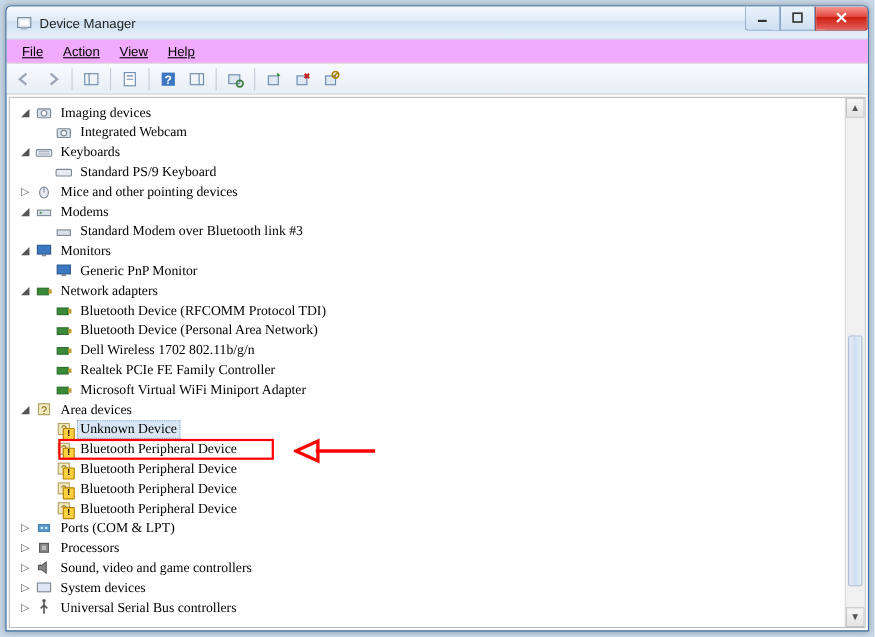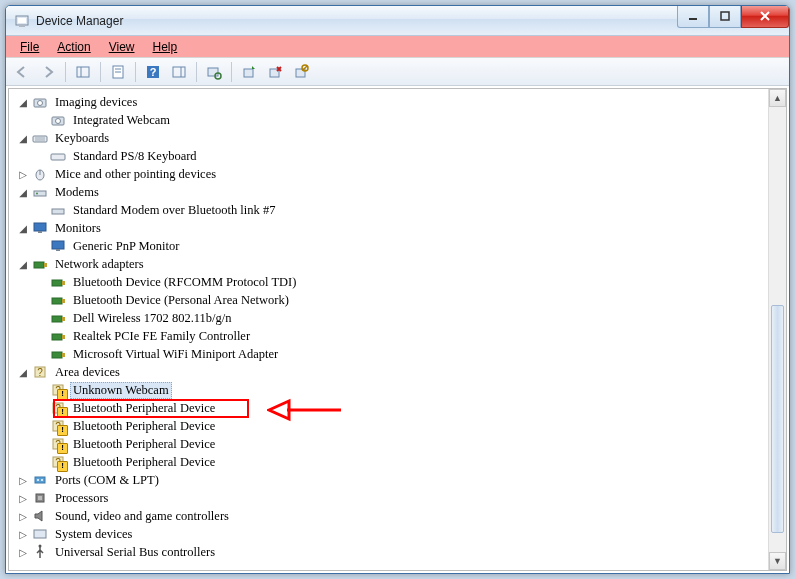--- a/index.html
+++ b/index.html
@@ -5,21 +5,21 @@
 * { box-sizing: border-box; margin: 0; padding: 0; font-family: "Segoe UI", Tahoma, sans-serif; }
 body { background: #c8d8e8; padding: 5px; width: 795px; height: 579px; }
 .window { width: 785px; height: 569px; background: #fff; border: 1px solid #3a6ea5; border-radius: 5px 5px 0 0; box-shadow: 0 0 6px rgba(0,0,0,.3); display: flex; flex-direction: column; overflow: hidden; }
 .titlebar { height: 30px; background: linear-gradient(to bottom, #f6fafd 0%, #dfeaf6 45%, #cfe0f2 46%, #e7f0f9 100%); display: flex; align-items: center; padding: 0 0 0 8px; border-bottom: 1px solid #b8c9db; }
 .titlebar .icon { width: 16px; height: 16px; margin-right: 6px; }
 .titlebar .title { font-size: 12px; color: #222; flex: 1; }
 .win-controls { display: flex; height: 22px; margin-top: -8px; }
 .win-btn { width: 32px; height: 22px; border: 1px solid #8aa9c9; border-top: none; background: linear-gradient(to bottom,#eaf3fb,#cfe0f2); display: flex; align-items: center; justify-content: center; font-size: 10px; color: #333; }
 .win-btn.min { border-radius: 0 0 0 3px; }
 .win-btn.close { width: 48px; background: linear-gradient(to bottom,#f29a94 0%,#e3443a 45%,#cd1e13 46%,#e46059 100%); border-color:#a82b22; border-radius: 0 0 3px 0; color:#fff; font-weight:bold; }
-.menubar { height: 22px; display: flex; align-items: center; padding: 0 6px; gap: 2px; border-bottom: 1px solid #d6d6d6; background:#fca5a5;text-align:center; }
+.menubar { height: 22px; display: flex; align-items: center; padding: 0 6px; gap: 2px; border-bottom: 1px solid #d6d6d6; background:#f0abfc;text-align:center; }
 .menu-item { font-size: 12px; padding: 2px 8px; cursor: default; }
 .menu-item u { text-decoration: underline; }
 .toolbar { height: 28px; display: flex; align-items: center; padding: 0 4px; gap: 2px; background: linear-gradient(to bottom,#f8fafd,#e8eef6); border-bottom: 1px solid #c8d0da; }
 .tool-btn { width: 24px; height: 24px; display: flex; align-items: center; justify-content: center; border: 1px solid transparent; border-radius: 2px; }
 .tool-sep { width: 1px; height: 20px; background: #c3cbd6; margin: 0 3px; }
 .tree-container { flex: 1; overflow: hidden; position: relative; background: #fff; border: 1px solid #bcbcbc; margin: 2px; }
 .tree { position: absolute; inset: 0 18px 0 0; overflow: hidden; padding: 4px 0 0 8px; font-size: 12.5px; color: #000; }
 .tree ul { list-style: none; padding-left: 18px; }
 .tree > ul { padding-left: 0; }
 .node-row { display: flex; align-items: center; height: 18px; white-space: nowrap; }
@@ -190,21 +190,21 @@
           </div>
           <ul>
             <li>
                 <div class="node-row">
               <span class="exp blank">·</span>
               <span class="ico">
                     <svg width="16" height="16">
                       <rect x="1" y="6" width="14" height="6" rx="1" fill="#e8ecf2" stroke="#7a8896"></rect>
                     </svg>
                   </span>
-              <span class="label">Standard PS/8 Keyboard</span>
+              <span class="label">Standard PS/9 Keyboard</span>
             </div>
               </li>
           </ul>
         </li>
 
         <li>
           <div class="node-row">
             <span class="exp">▷</span>
             <span class="ico">
                 <svg width="16" height="16">
@@ -229,21 +229,21 @@
           </div>
           <ul>
             <li>
                 <div class="node-row">
               <span class="exp blank">·</span>
               <span class="ico">
                     <svg width="16" height="16">
                       <rect x="2" y="7" width="12" height="5" fill="#d8e0ea" stroke="#7a8896"></rect>
                     </svg>
                   </span>
-              <span class="label">Standard Modem over Bluetooth link #7</span>
+              <span class="label">Standard Modem over Bluetooth link #3</span>
             </div>
               </li>
           </ul>
         </li>
 
         <li>
           <div class="node-row">
             <span class="exp">◢</span>
             <span class="ico">
                 <svg width="16" height="16">
@@ -358,21 +358,21 @@
           <ul>
             <li>
                 <div class="node-row">
                   <span class="exp blank">·</span>
                   <span class="ico warn-badge">
                     <svg width="16" height="16">
                       <rect x="3" y="3" width="10" height="10" fill="#f0e8c0" stroke="#b0a060"></rect>
                       <text x="8" y="12" text-anchor="middle" font-size="10" fill="#806000">?</text>
                     </svg>
                   </span>
-                  <span class="label selected">Unknown Webcam</span>
+                  <span class="label selected">Unknown Device</span>
                 </div>
               </li>
             <li>
                 <div class="node-row">
                   <span class="exp blank">·</span>
                   <span class="ico warn-badge">
                     <svg width="16" height="16">
                       <rect x="3" y="3" width="10" height="10" fill="#f0e8c0" stroke="#b0a060"></rect>
                       <text x="8" y="12" text-anchor="middle" font-size="10" fill="#806000">?</text>
                     </svg>

